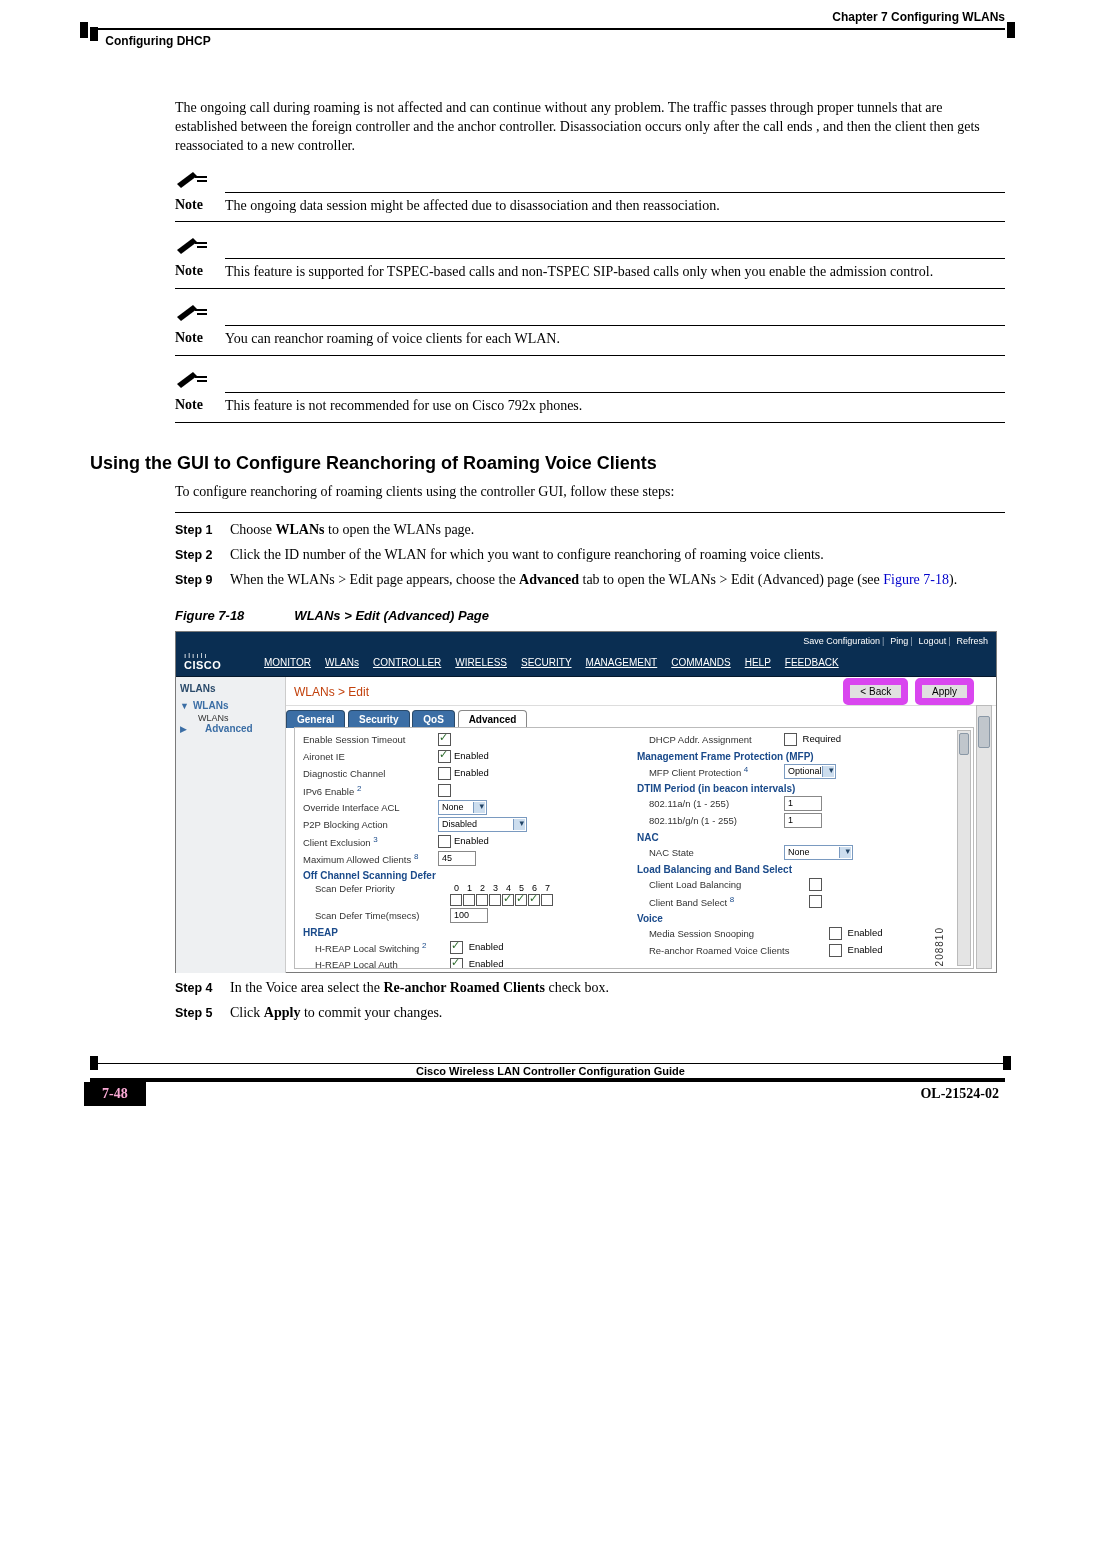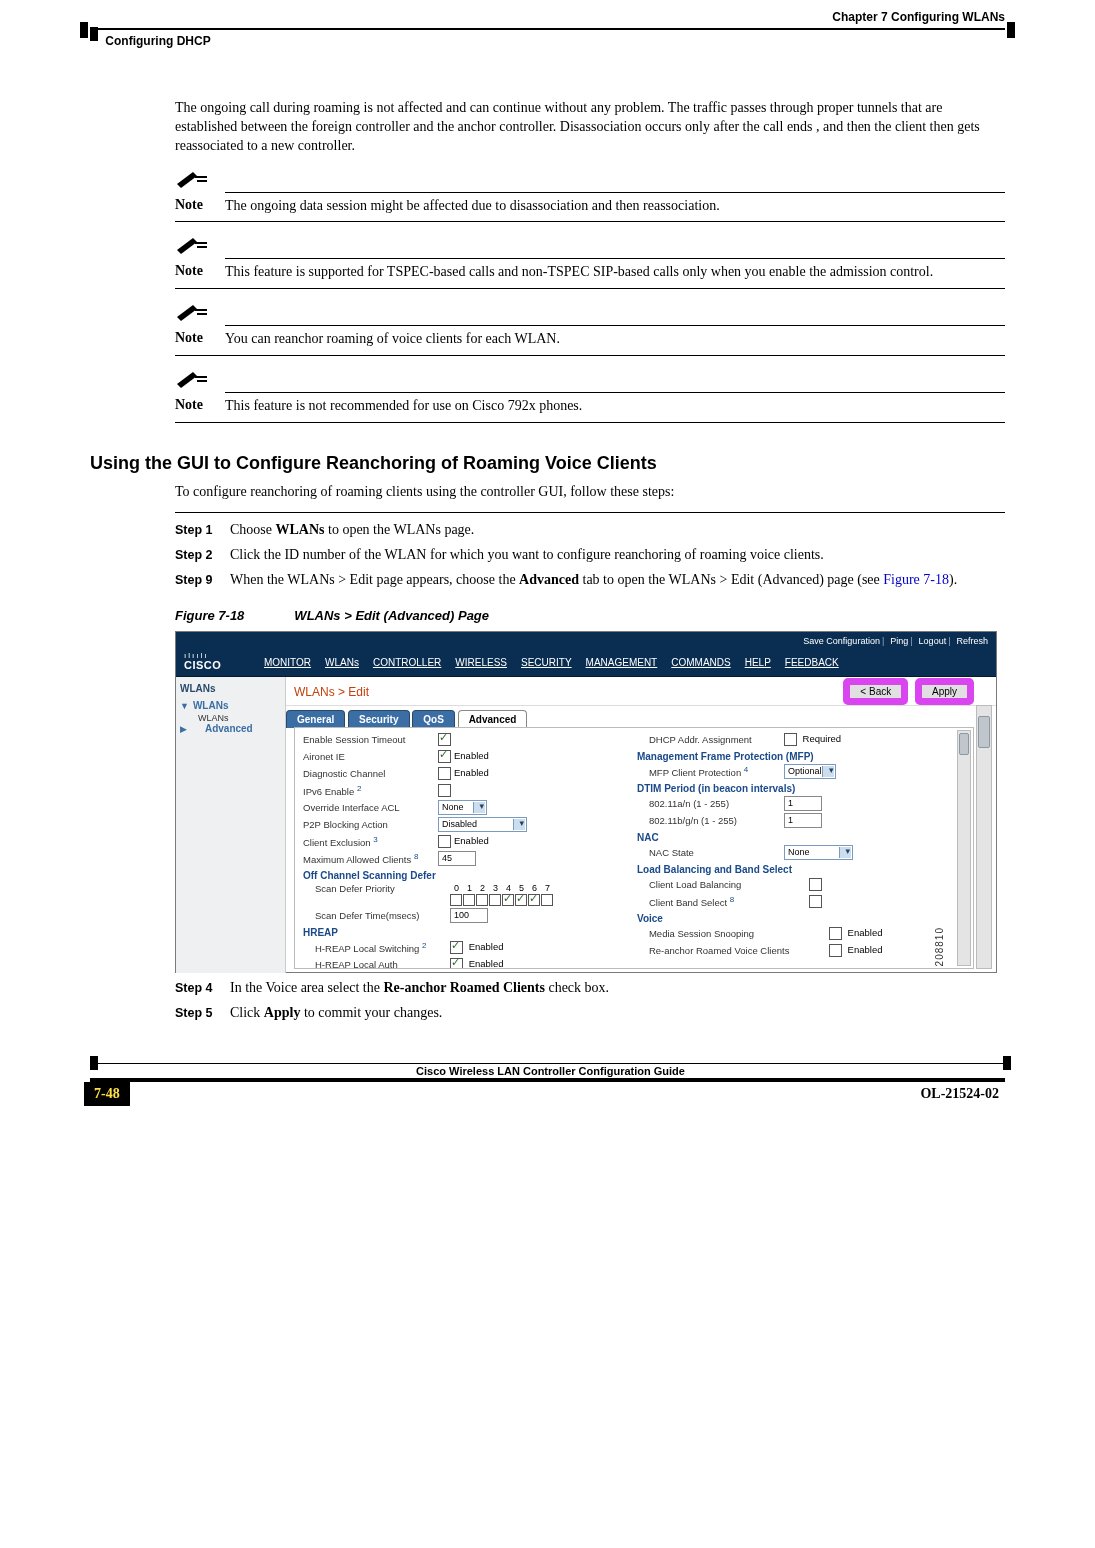--- a/index.html
+++ b/index.html
@@ -374,23 +374,23 @@
   .footer-row {
     display: flex;
     justify-content: space-between;
     align-items: center;
     font-family: Arial, Helvetica, sans-serif;
     font-size: 11px;
   }
   .footer-title { font-weight: bold; padding-left: 6px;}
   .page-num-box {
     background: #000;
-    color: #fde047;
-    font-weight: bold;
-    padding: 4px 10px;
+    color: #f9a8d4;
+    font-weight: bold;
+    padding: 4px 18px;
     font-size: 14px;
     margin-right: 8px;
     margin-left: -6px;
   }
   .footer-row2 {
      display: flex; align-items: center;
      border-top: 4px solid #000;
      margin-top: 0px;
   }
   .footer-right { margin-left: auto; font-weight: bold; padding-right: 6px;}

